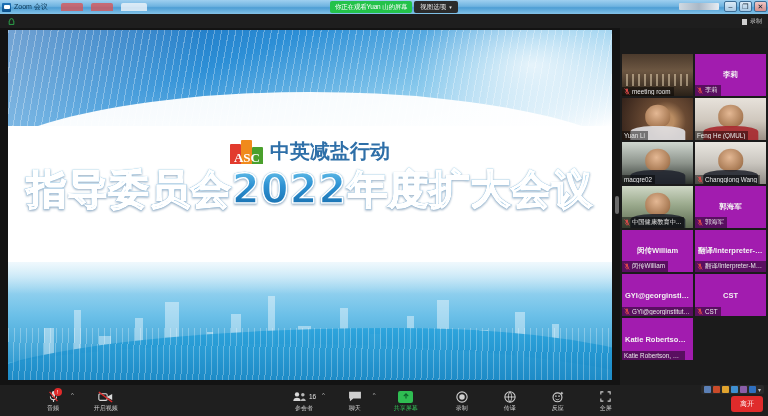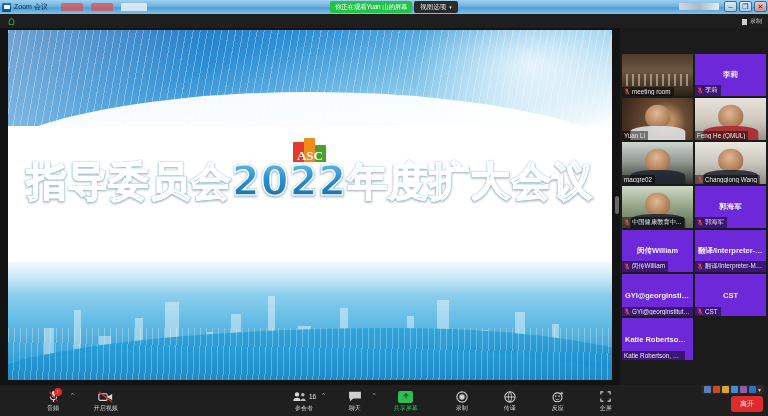--- a/index.html
+++ b/index.html
@@ -164,21 +164,21 @@
     font-size: 20px; font-weight: 700; color: #2e6fa8;
     font-family: "DejaVu Sans", sans-serif;
     white-space: nowrap; letter-spacing: 0px;
   }
   .title-en {
     font-size: 19px; font-weight: 700; color: #3f7fb8;
     font-family: "Liberation Serif", serif; white-space: nowrap;
   }
 
   .headline {
-    position: absolute; left: 0; top: 124px; width: 100%;
+    position: absolute; left: 0; top: 132px; width: 100%;
     text-align: center; white-space: nowrap;
     font-family: "DejaVu Sans", sans-serif;
     font-size: 40px; font-weight: 700; letter-spacing: 1px;
     background: linear-gradient(180deg,#7fd4f2 0%,#2f93d4 42%,#0d5f9e 100%);
     -webkit-background-clip: text; background-clip: text;
     color: transparent;
     -webkit-text-stroke: 1.6px #ffffff;
     paint-order: stroke fill;
     filter: drop-shadow(0 1px 1px rgba(20,70,120,.45));
   }
@@ -195,21 +195,21 @@
   }
 
   
   .filmstrip {
     position: absolute; left: 620px; top: 28px; width: 148px; height: 357px;
     background: #1b1b1b; padding: 26px 2px 2px 2px;
     display: grid; grid-template-columns: 1fr 1fr; grid-auto-rows: 42px; gap: 2px;
     align-content: start;
   }
   .tile {
-    position: relative; background: #6d28d9; overflow: hidden;
+    position: relative; background: #a21caf; overflow: hidden;
     display: flex; align-items: center; justify-content: center;
   }
   .tile.active { outline: 2px solid #8cd44b; outline-offset: -2px; }
   .tile .vid { position: absolute; inset: 0; }
   .tile .centername {
     position: relative; z-index: 2; color: #f2f2f2; font-size: 7.5px;
     font-weight: 700; text-align: center; padding: 0 3px;
     white-space: nowrap; overflow: hidden; text-overflow: ellipsis; max-width: 100%;
   }
   .namebar {
@@ -362,20 +362,21 @@
       <div class="cityfade"></div>
 
       <div class="slide-inner">
         <div class="title-row">
           <div class="asc-logo">
             <div class="bar b1"></div>
             <div class="bar b2"></div>
             <div class="bar b3"></div>
             <div class="letters">ASC</div>
           </div>
+          <span class="title-cn">中英减盐行动</span>
         </div>
         <div class="headline">指导委员会2022年度扩大会议</div>
       </div>
     </div>
     <div class="scrollthumb"></div>
   </div>
 
   <div class="filmstrip" id="filmstrip">
       <div class="tile">
         <div class="vid v-room"></div>

